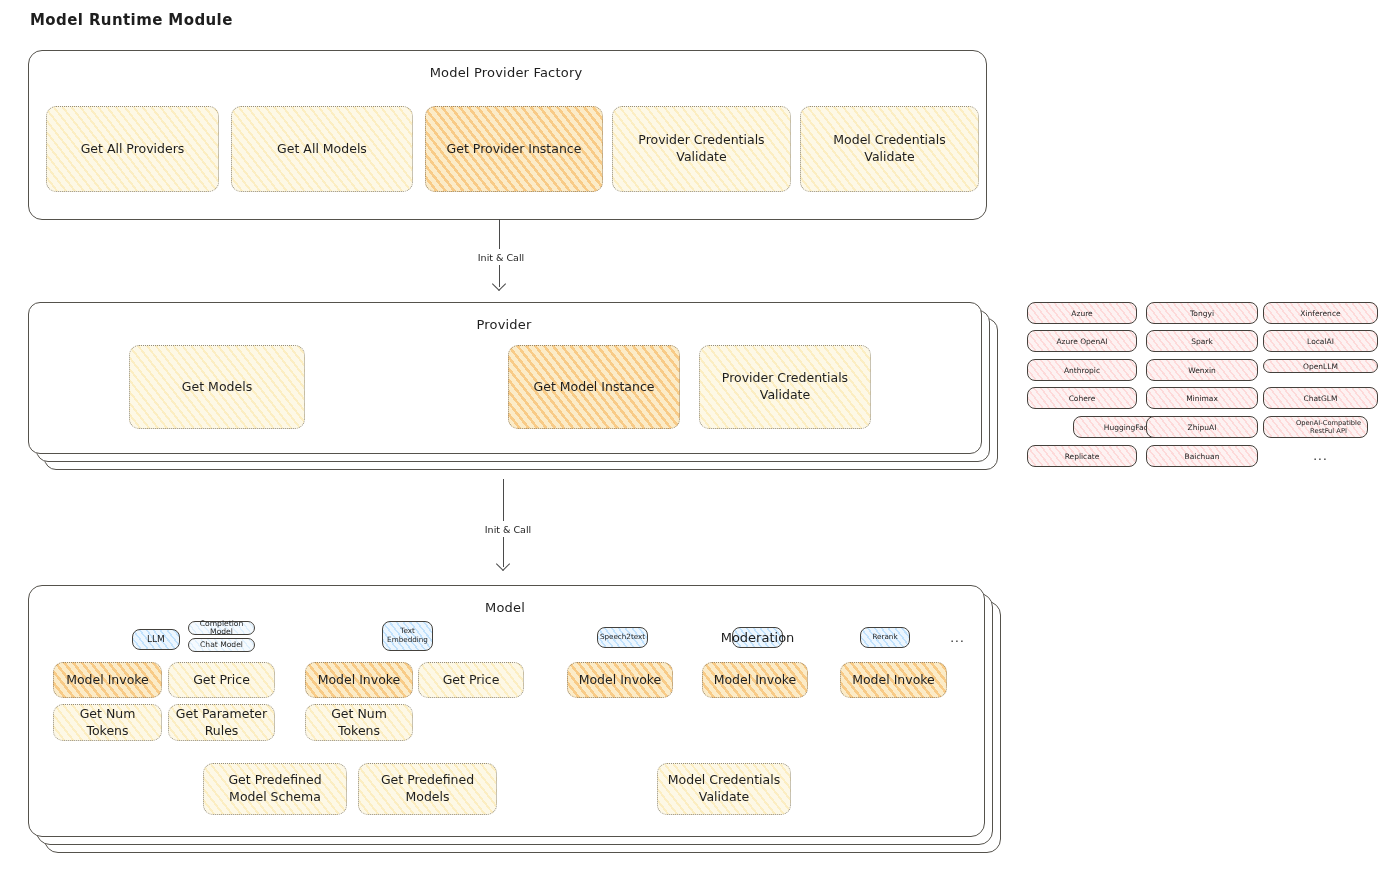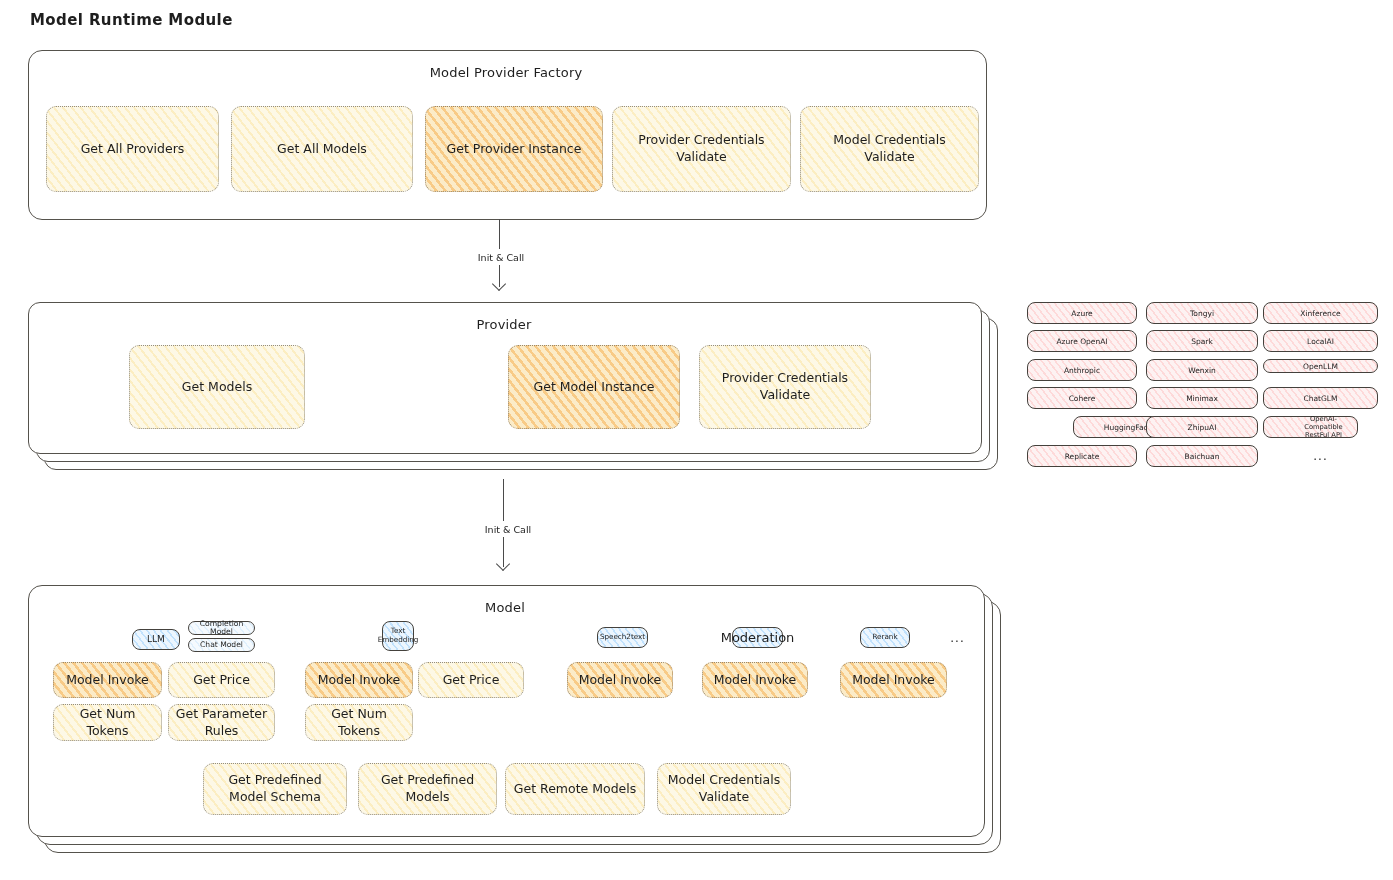--- a/index.html
+++ b/index.html
@@ -104,52 +104,51 @@
   <div class="chip" style="left:1146px;top:330px;width:112px;height:22px;">Spark</div>
   <div class="chip" style="left:1146px;top:359px;width:112px;height:22px;">Wenxin</div>
   <div class="chip" style="left:1146px;top:387px;width:112px;height:22px;">Minimax</div>
   <div class="chip" style="left:1146px;top:416px;width:112px;height:22px;">ZhipuAI</div>
   <div class="chip" style="left:1146px;top:445px;width:112px;height:22px;">Baichuan</div>
 
   <div class="chip" style="left:1263px;top:302px;width:115px;height:22px;">Xinference</div>
   <div class="chip" style="left:1263px;top:330px;width:115px;height:22px;">LocalAI</div>
   <div class="chip" style="left:1263px;top:359px;width:115px;height:14px;text-align:right;">OpenLLM</div>
   <div class="chip" style="left:1263px;top:387px;width:115px;height:22px;">ChatGLM</div>
-  <div class="chip chip-small" style="left:1263px;top:416px;width:95px;height:22px;padding-left:29px;">OpenAI-Compatible RestFul API</div>
+  <div class="chip chip-small" style="left:1263px;top:416px;width:105px;height:22px;padding-left:29px;">OpenAI-Compatible RestFul API</div>
   <div class="dots" style="left:1263px;top:445px;width:115px;height:22px;">...</div>
 
   <div class="arrow-line" style="left:503px;top:479px;height:88px;"></div>
   <div class="arrow-head" style="left:498px;top:559px;"></div>
   <div class="arrow-label" style="left:476px;top:521px;width:60px;height:14px;">Init &amp; Call</div>
 
   <div class="panel" style="left:44px;top:601px;width:955px;height:250px;"></div>
   <div class="panel" style="left:36px;top:593px;width:955px;height:250px;"></div>
   <div class="panel" style="left:28px;top:585px;width:955px;height:250px;"></div>
   <div class="abs center section-label" style="left:425px;top:599px;width:160px;height:16px;">Model</div>
 
   <div class="tab-blue" style="left:132px;top:629px;width:48px;height:21px;font-size:9px;">LLM</div>
   <div class="tab-lite" style="left:188px;top:621px;width:67px;height:14px;">Completion Model</div>
   <div class="tab-lite" style="left:188px;top:638px;width:67px;height:14px;">Chat Model</div>
-  <div class="tab-blue" style="left:382px;top:621px;width:32px;height:30px;font-size:7.2px;">Text Embedding</div>
+  <div class="tab-blue" style="left:382px;top:621px;width:51px;height:30px;font-size:7.2px;">Text Embedding</div>
   <div class="tab-blue" style="left:597px;top:627px;width:51px;height:21px;font-size:7.2px;">Speech2text</div>
   <div class="tab-blue" style="left:732px;top:627px;width:51px;height:21px;font-size:13px;">Moderation</div>
   <div class="tab-blue" style="left:860px;top:627px;width:50px;height:21px;font-size:7.2px;">Rerank</div>
   <div class="dots" style="left:945px;top:628px;width:25px;height:20px;">...</div>
 
   <div class="node node-orange" style="left:53px;top:662px;width:109px;height:36px;">Model Invoke</div>
   <div class="node node-yellow" style="left:168px;top:662px;width:107px;height:36px;">Get Price</div>
   <div class="node node-yellow" style="left:53px;top:704px;width:109px;height:37px;">Get Num Tokens</div>
   <div class="node node-yellow" style="left:168px;top:704px;width:107px;height:37px;">Get Parameter Rules</div>
 
   <div class="node node-orange" style="left:305px;top:662px;width:108px;height:36px;">Model Invoke</div>
   <div class="node node-yellow" style="left:418px;top:662px;width:106px;height:36px;">Get Price</div>
   <div class="node node-yellow" style="left:305px;top:704px;width:108px;height:37px;">Get Num Tokens</div>
 
   <div class="node node-orange" style="left:567px;top:662px;width:106px;height:36px;">Model Invoke</div>
   <div class="node node-orange" style="left:702px;top:662px;width:106px;height:36px;">Model Invoke</div>
   <div class="node node-orange" style="left:840px;top:662px;width:107px;height:36px;">Model Invoke</div>
 
   <div class="node node-yellow" style="left:203px;top:763px;width:144px;height:52px;">Get Predefined Model Schema</div>
   <div class="node node-yellow" style="left:358px;top:763px;width:139px;height:52px;">Get Predefined Models</div>
-  <div class="node node-yellow" style="left:505px;top:763px;width:140px;height:52px;">Get Remote Models</div>
   <div class="node node-yellow" style="left:657px;top:763px;width:134px;height:52px;">Model Credentials Validate</div>
 
 </div>
 
 </body></html>

